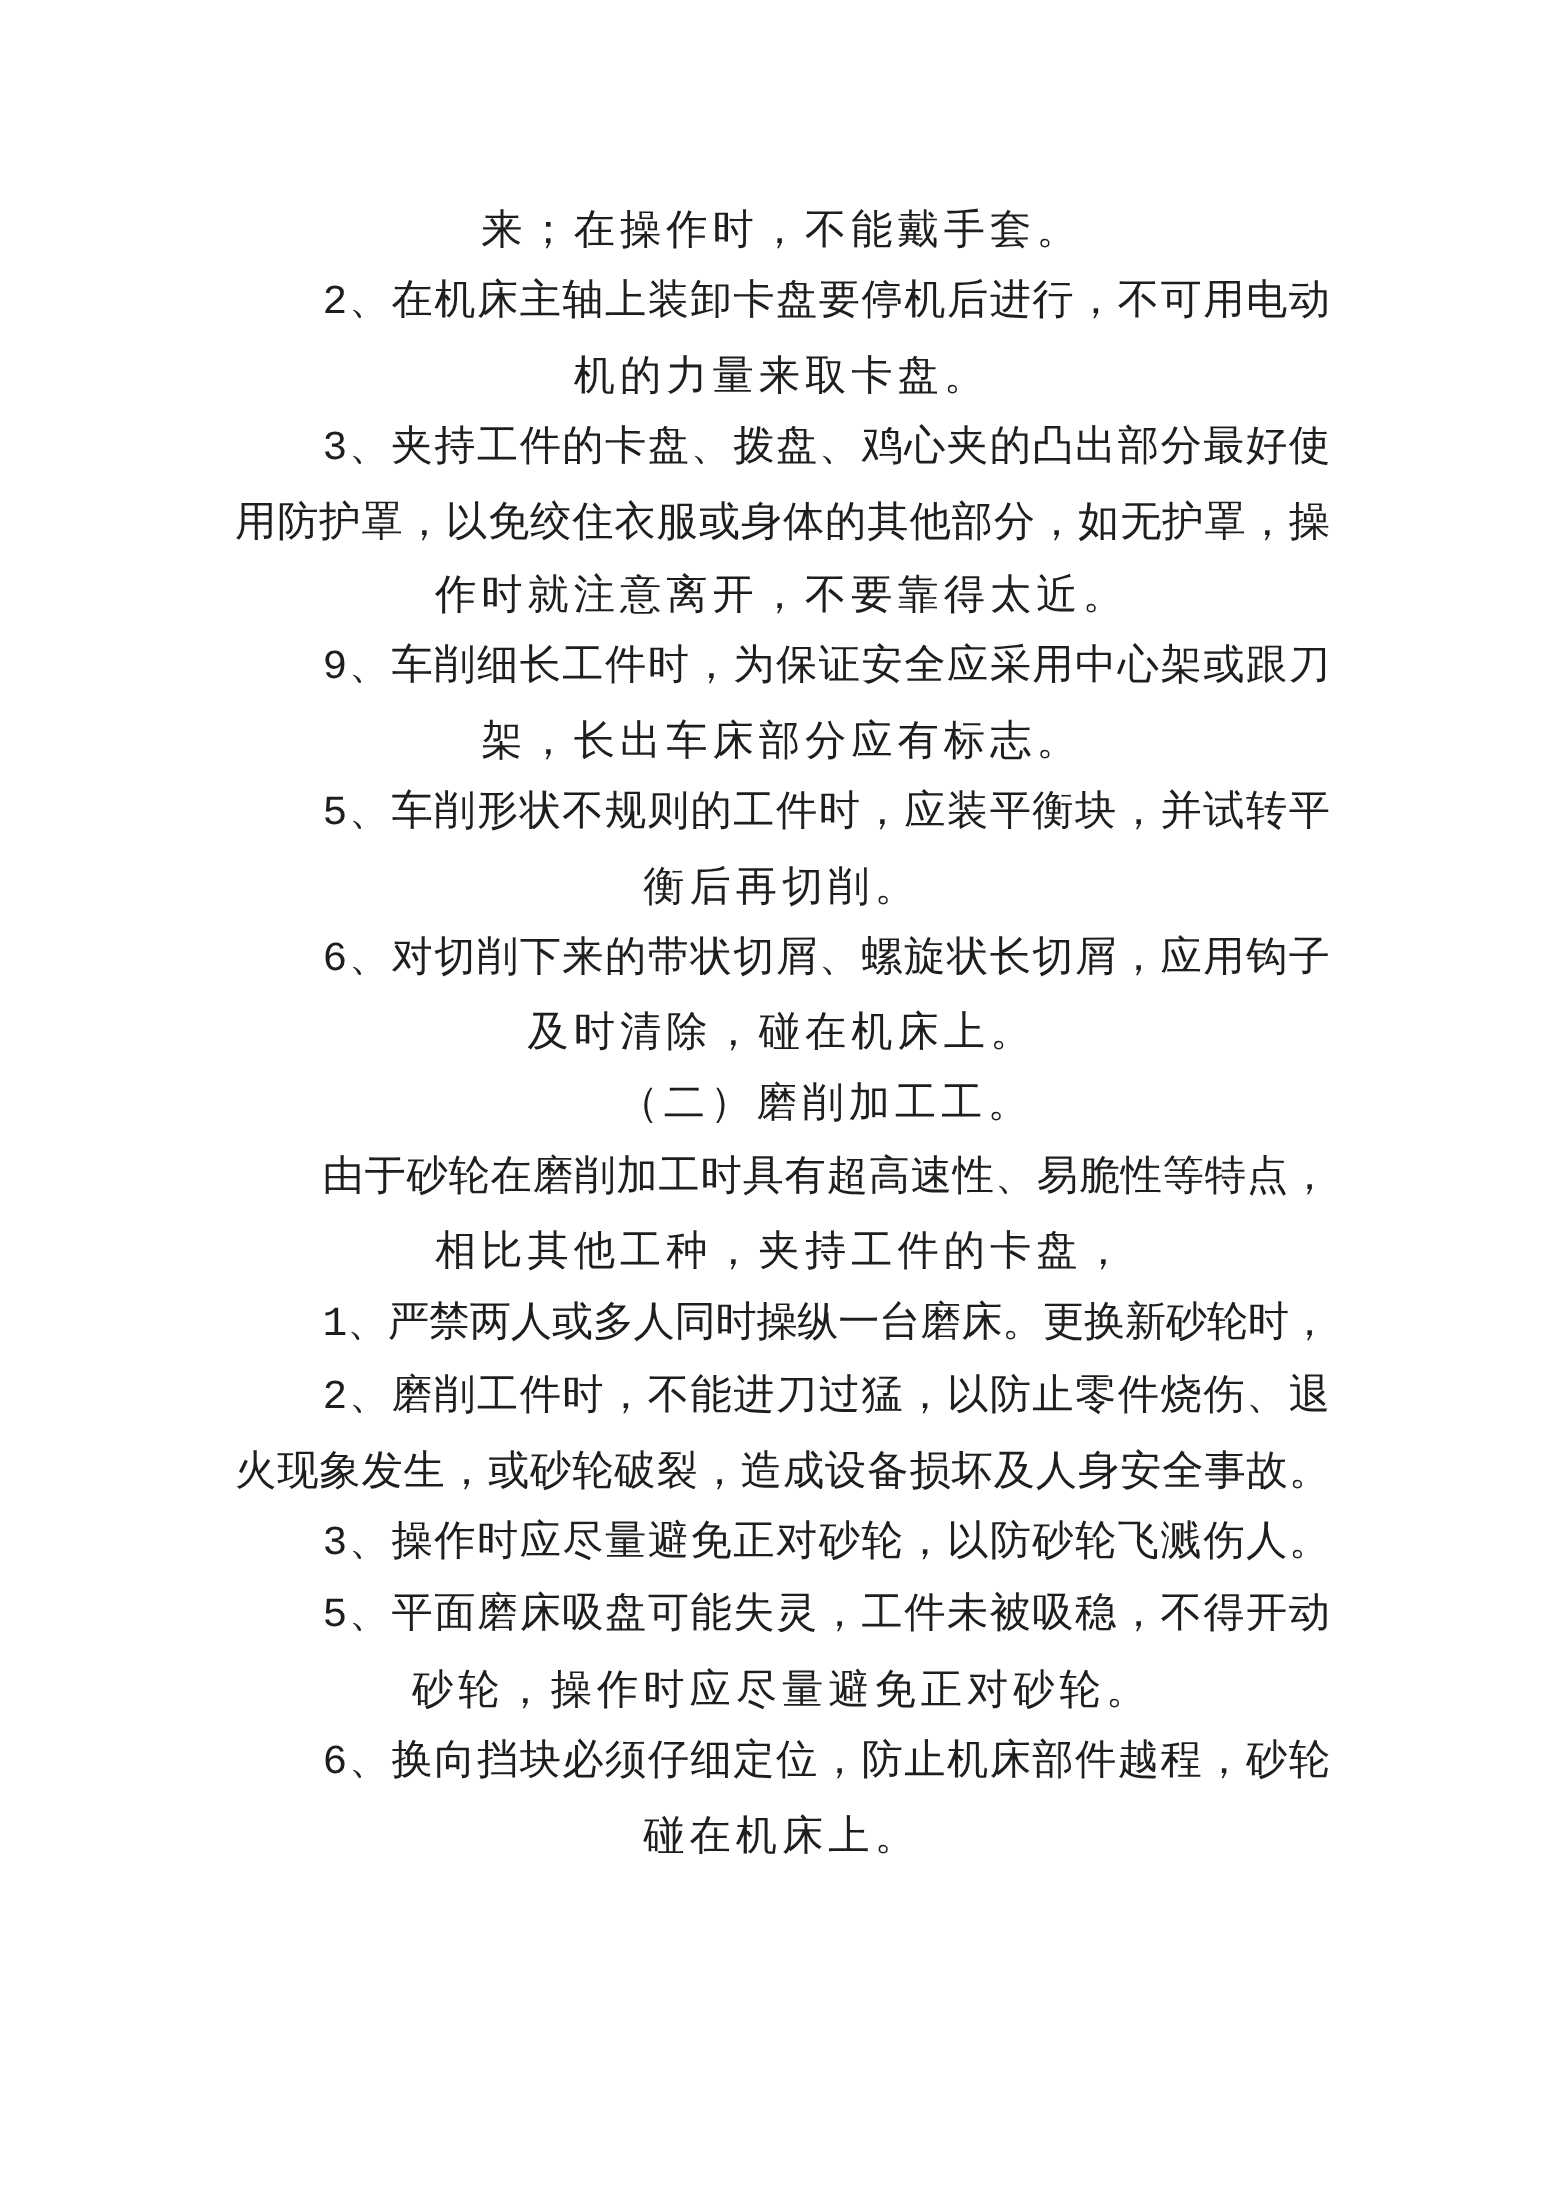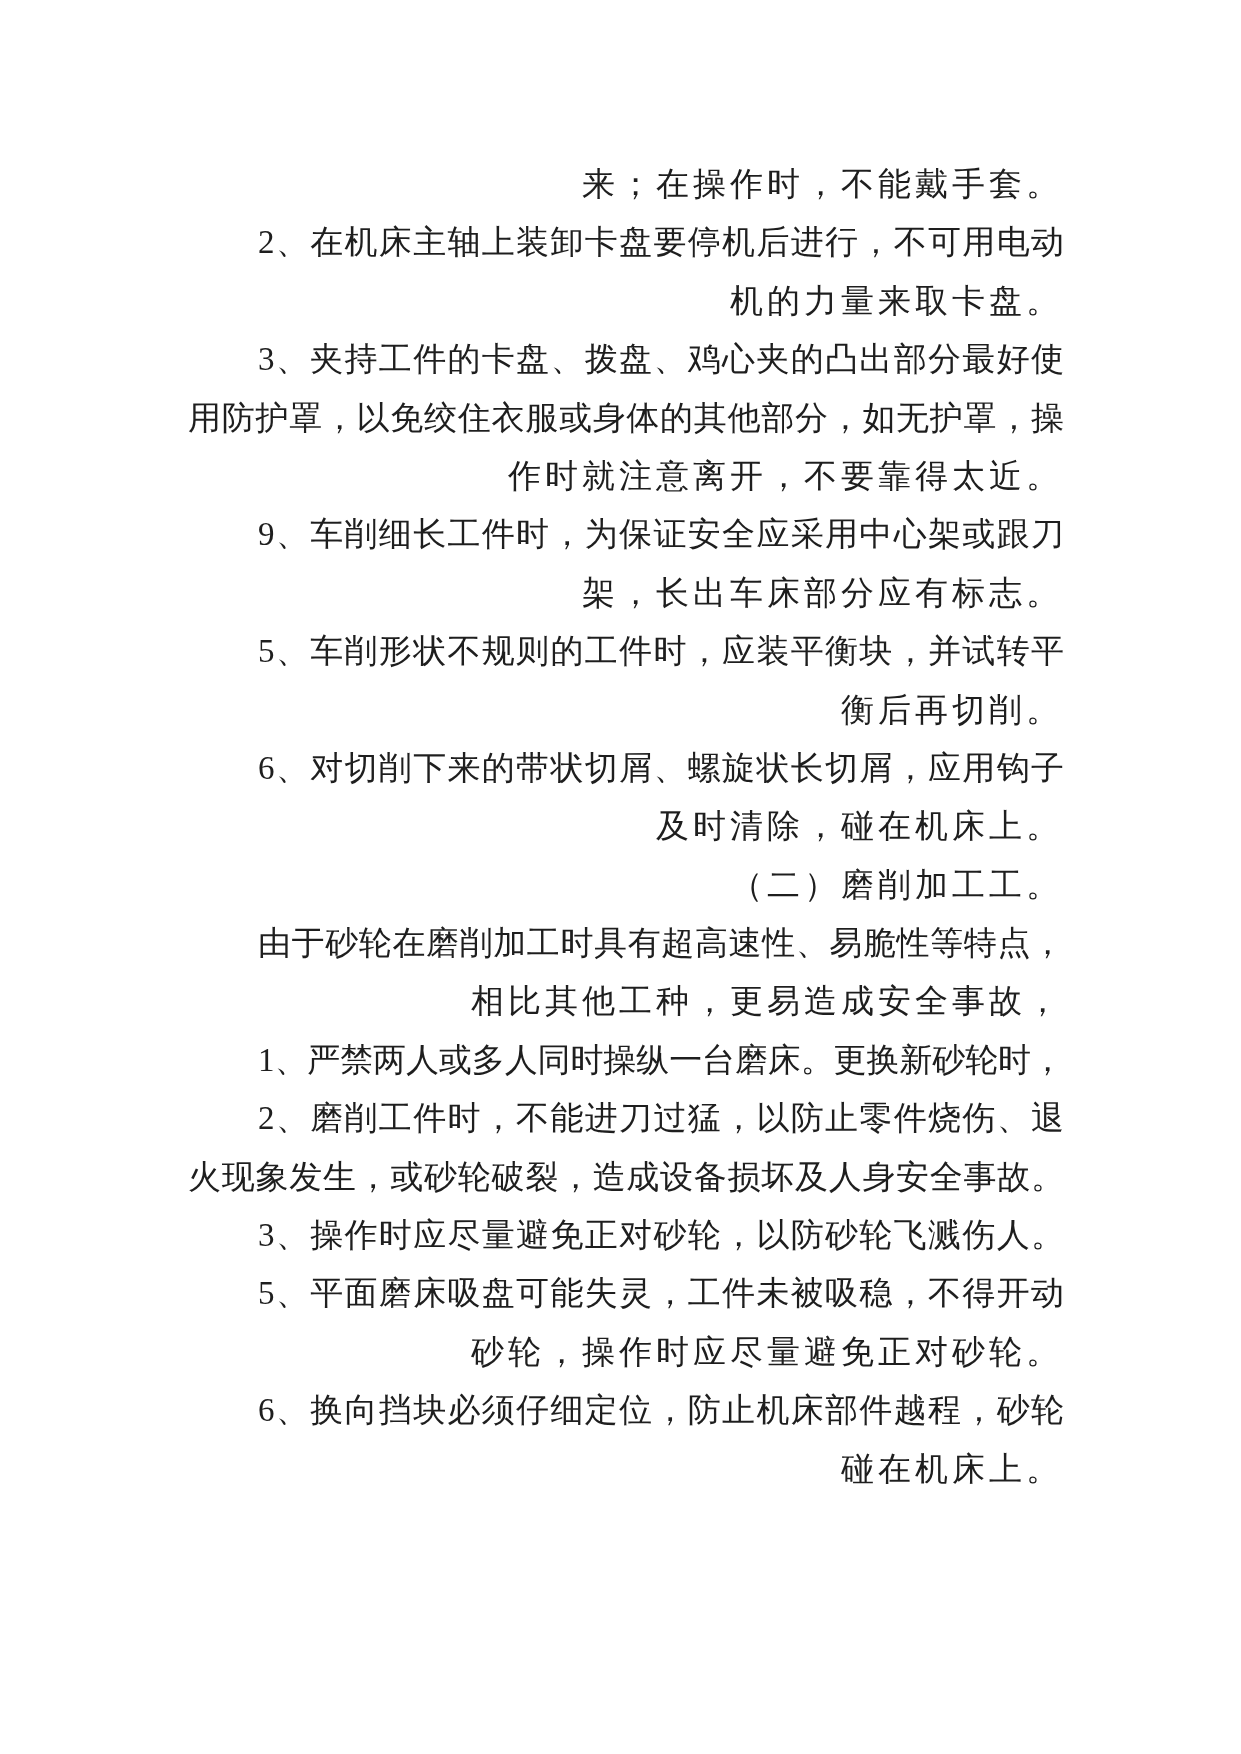--- a/index.html
+++ b/index.html
@@ -30,26 +30,27 @@
     font-weight: 400;
   }
   
   .line.jf {
     text-align: justify;
     text-align-last: justify;
     letter-spacing: -1px;
   }
   
   .line.sh {
-    text-align: right;
+    text-align: center;
     letter-spacing: 4px;
   }
   
   .line.ind {
     text-indent: 70px;
+    font-family: Liberation Mono, monospace;
   }
 </style>
 </head>
 <body>
 
 <div class="page">
   <div class="doc-body">
 
   <div class="line sh">来；在操作时，不能戴手套。</div>
       <div class="line ind jf">2、在机床主轴上装卸卡盘要停机后进行，不可用电动</div>
@@ -58,21 +59,21 @@
       <div class="line jf">用防护罩，以免绞住衣服或身体的其他部分，如无护罩，操</div>
       <div class="line sh">作时就注意离开，不要靠得太近。</div>
       <div class="line ind jf">9、车削细长工件时，为保证安全应采用中心架或跟刀</div>
       <div class="line sh">架，长出车床部分应有标志。</div>
       <div class="line ind jf">5、车削形状不规则的工件时，应装平衡块，并试转平</div>
       <div class="line sh">衡后再切削。</div>
       <div class="line ind jf">6、对切削下来的带状切屑、螺旋状长切屑，应用钩子</div>
       <div class="line sh">及时清除，碰在机床上。</div>
       <div class="line ind sh">（二）磨削加工工。</div>
       <div class="line ind jf">由于砂轮在磨削加工时具有超高速性、易脆性等特点，</div>
-      <div class="line sh">相比其他工种，更易造成安全事故，</div>
+      <div class="line sh">相比其他工种，夹持工件的卡盘，</div>
       <div class="line ind jf">1、严禁两人或多人同时操纵一台磨床。更换新砂轮时，</div>
       <div class="line ind jf">2、磨削工件时，不能进刀过猛，以防止零件烧伤、退</div>
       <div class="line jf">火现象发生，或砂轮破裂，造成设备损坏及人身安全事故。</div>
       <div class="line ind jf">3、操作时应尽量避免正对砂轮，以防砂轮飞溅伤人。</div>
       <div class="line ind jf">5、平面磨床吸盘可能失灵，工件未被吸稳，不得开动</div>
       <div class="line sh">砂轮，操作时应尽量避免正对砂轮。</div>
       <div class="line ind jf">6、换向挡块必须仔细定位，防止机床部件越程，砂轮</div>
       <div class="line sh">碰在机床上。</div>
     </div>
 </div>

